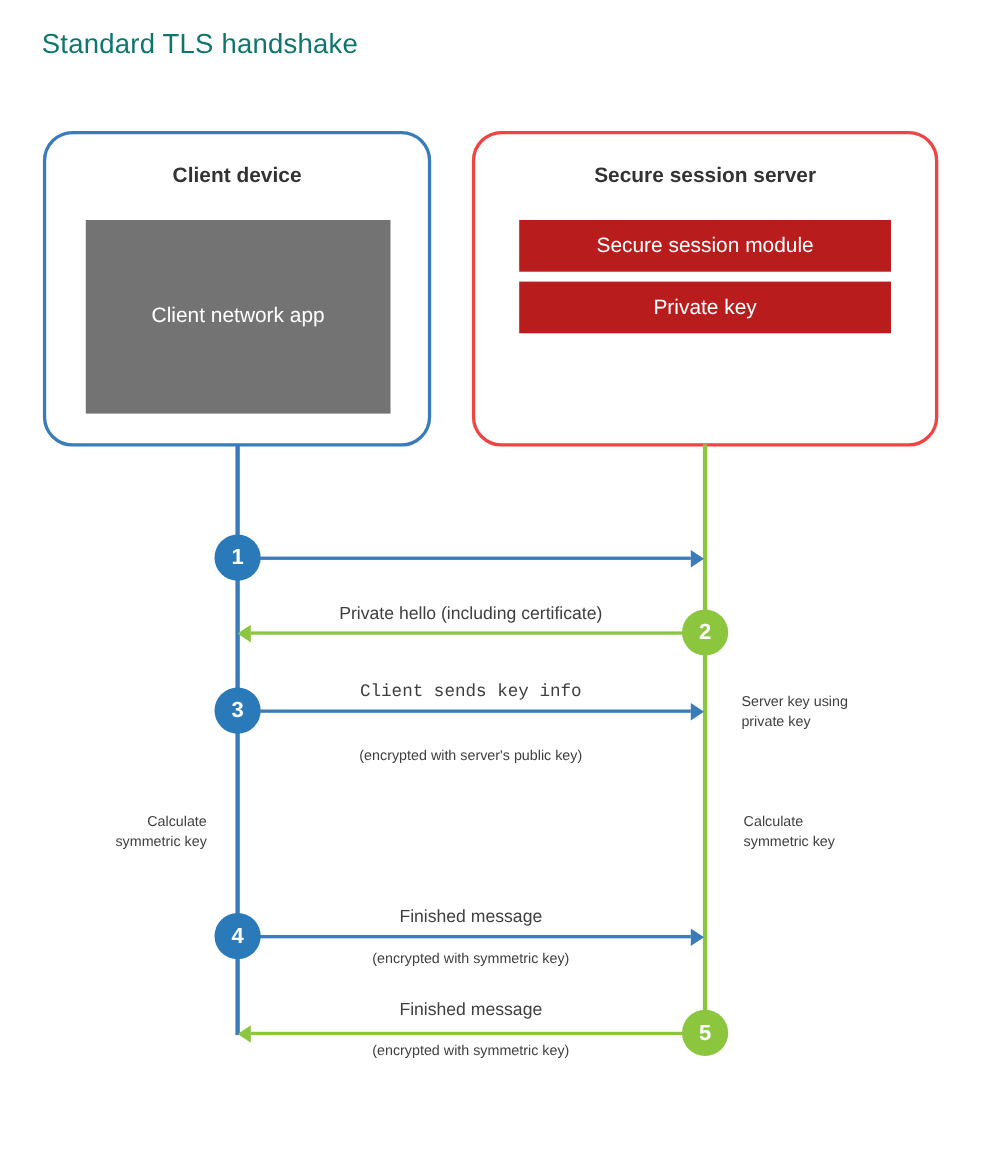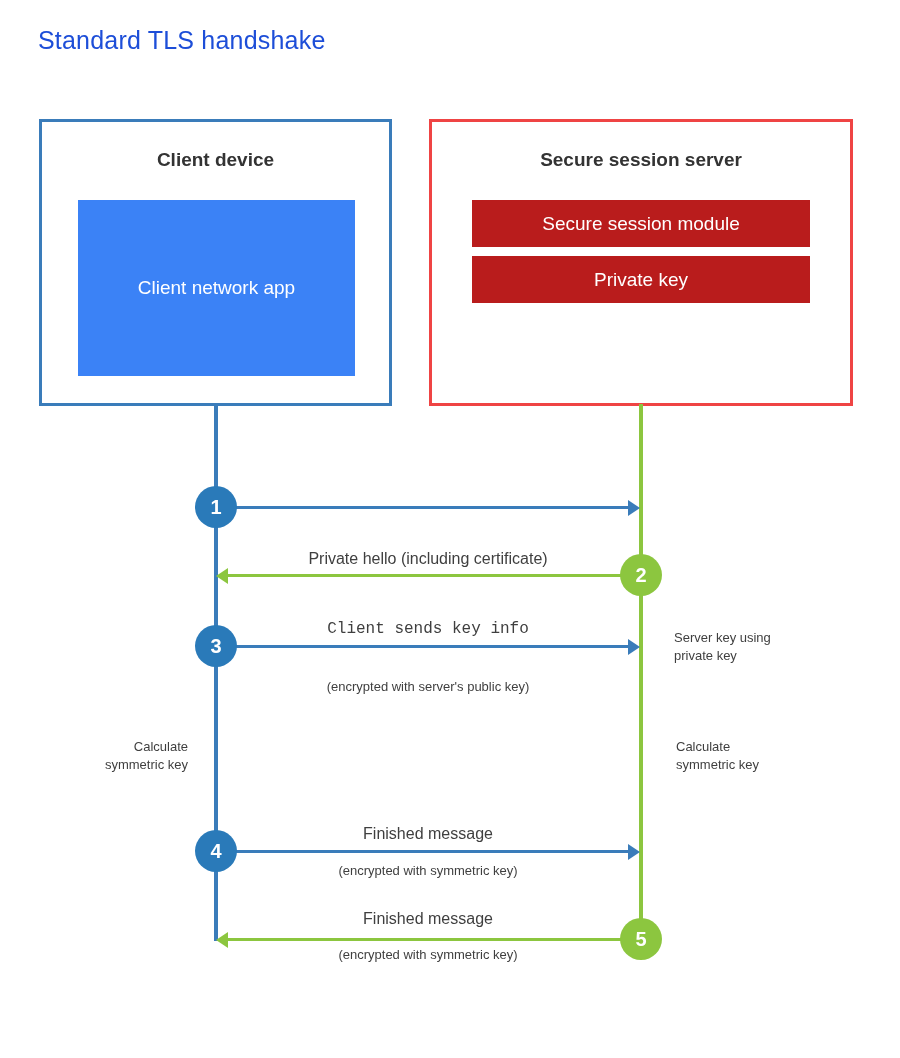--- a/index.html
+++ b/index.html
@@ -19,30 +19,31 @@
     left: 0; top: 0;
     width: 900px;
     height: 1058px;
   }
   .page-title {
     position: absolute;
     left: 38px;
     top: 26px;
     font-size: 25px;
     font-weight: 300;
-    color: #1d4ed8;
+    color: #0f766e;
     letter-spacing: 0.2px;
     white-space: nowrap;
   }
 
   
   .party-box {
     position: absolute;
     background: #ffffff;
     box-sizing: border-box;
+    border-radius: 27px;
   }
   #client-box {
     left: 39px;
     top: 119px;
     width: 353px;
     height: 287px;
     border: 3px solid #3a7cba;
   }
   #server-box {
     left: 429px;
@@ -60,21 +61,21 @@
     font-size: 19px;
     font-weight: bold;
     color: #333333;
   }
   #client-app-block {
     position: absolute;
     left: 36px;
     top: 78px;
     width: 277px;
     height: 176px;
-    background: #3b82f6;
+    background: #737373;
     color: #ffffff;
     font-size: 19px;
     line-height: 1.3;
     display: flex;
     align-items: center;
     justify-content: center;
     text-align: center;
     padding: 0 16px;
     box-sizing: border-box;
   }

